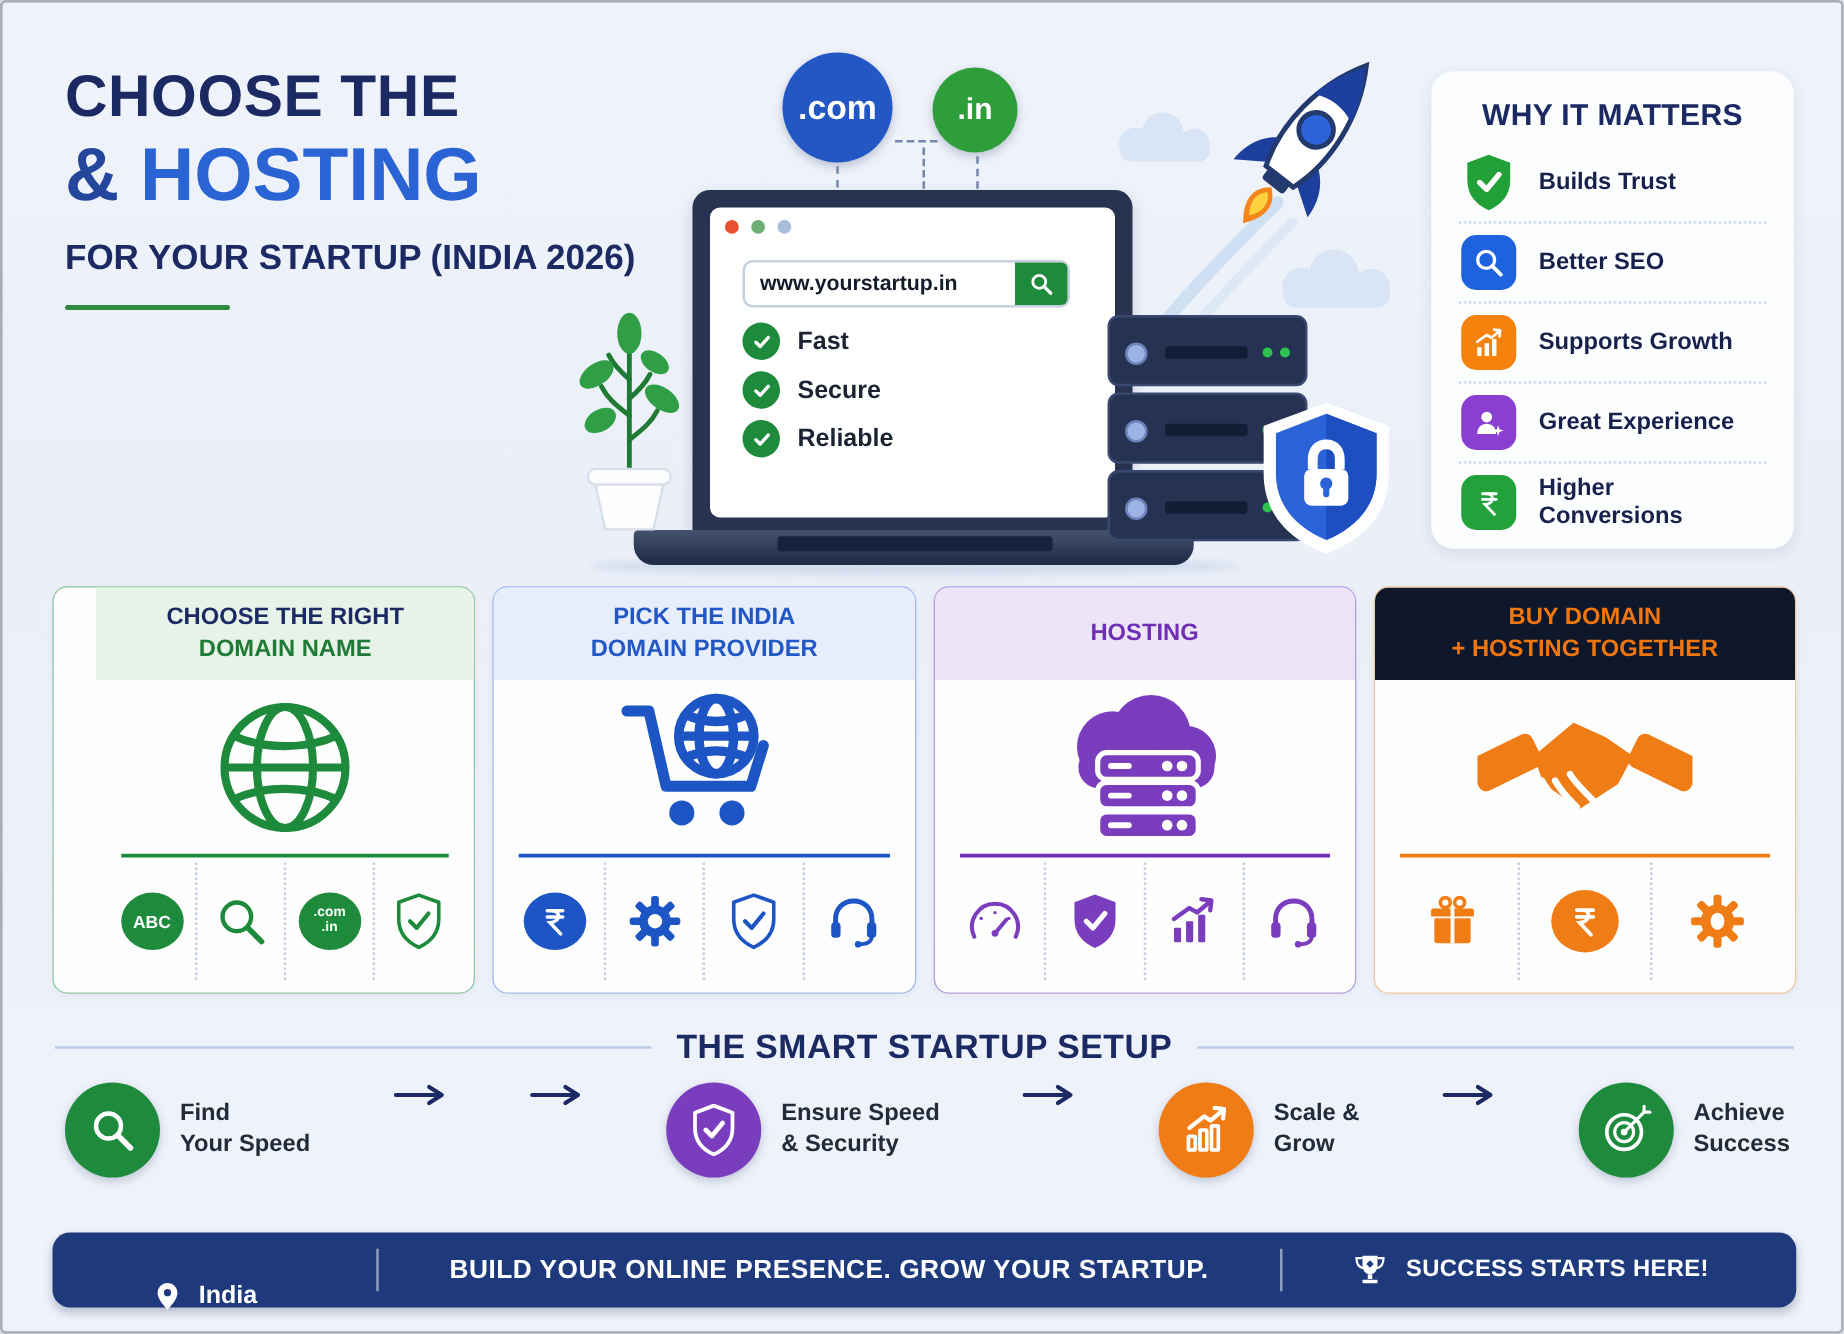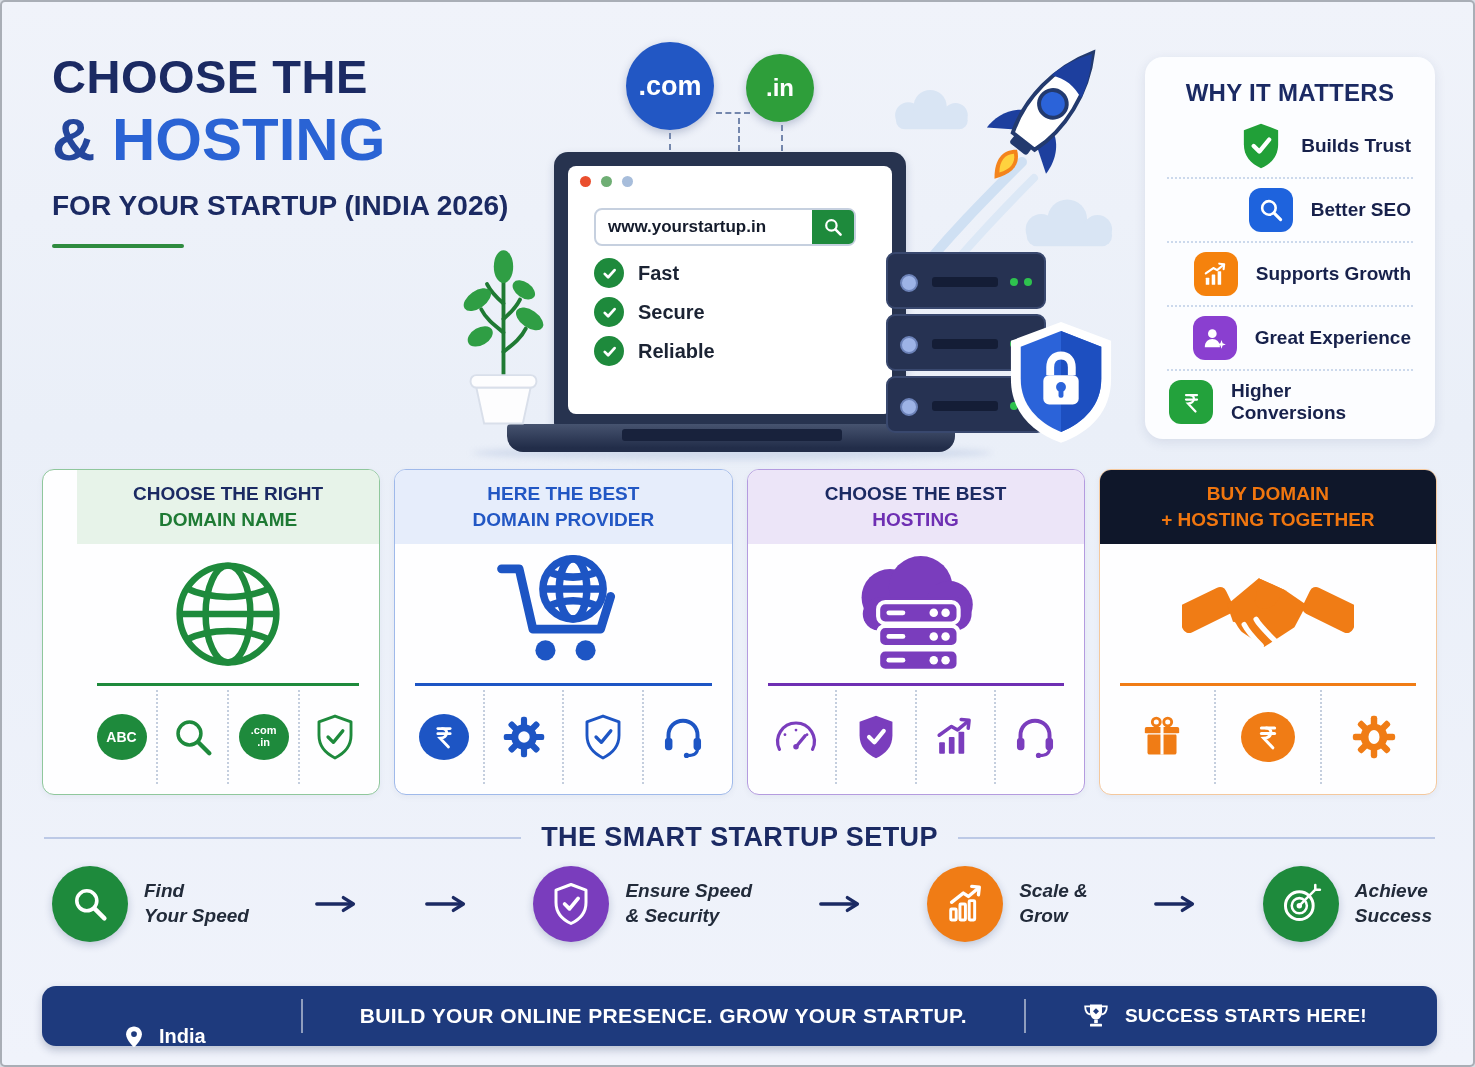--- a/index.html
+++ b/index.html
@@ -39,21 +39,21 @@
   .server-unit{position:relative;width:160px;height:57px;background:#263252;border:2px solid #39486e;border-radius:9px;box-sizing:border-box;}
   .srv-dot{position:absolute;left:12px;top:20px;width:14px;height:14px;border-radius:50%;background:#9db3e6;border:2px solid #6c82b8;}
   .srv-slot{position:absolute;left:44px;top:23px;width:66px;height:10px;background:#141d36;border-radius:3px;}
   .srv-led{position:absolute;top:24px;width:8px;height:8px;border-radius:50%;background:#2ec24e;}
   .cloud{fill:#d9e5f4;}
   .floor-shadow{left:470px;top:444px;width:520px;height:14px;background:rgba(185,200,226,.5);border-radius:50%;filter:blur(3px);}
 
   
   .why-panel{position:absolute;left:1143px;top:55px;width:290px;height:382px;background:#fcfdff;border-radius:18px;box-shadow:0 3px 12px rgba(30,50,100,.10);box-sizing:border-box;padding:22px 22px 10px;}
   .why-title{text-align:center;font-size:24px;font-weight:800;color:#1b2a63;margin-bottom:8px;letter-spacing:.3px;}
-  .why-row{display:flex;align-items:center;gap:18px;padding:9px 2px;justify-content:flex-end;}
+  .why-row{display:flex;align-items:center;gap:18px;padding:9px 2px;}
   .why-row:not(:last-child){border-bottom:2px dotted #ccd9ec;}
   .why-tile{width:44px;height:44px;border-radius:12px;display:flex;align-items:center;justify-content:center;flex:0 0 auto;}
   .why-tile.noframe{background:none!important;}
   .why-label{font-size:19px;font-weight:600;color:#17214b;}
 
   
   .cards{position:absolute;left:40px;top:467px;width:1395px;display:grid;grid-template-columns:repeat(4,1fr);gap:14px;}
   .card{height:326px;background:#fefeff;border-radius:12px;border:1.5px solid;display:flex;flex-direction:column;overflow:hidden;box-sizing:border-box;box-shadow:0 2px 6px rgba(30,50,100,.05);}
   .card-head{height:74px;display:flex;flex-direction:column;justify-content:center;text-align:center;font-weight:800;font-size:19px;line-height:1.35;flex:0 0 auto;}
   .card-main{flex:1;display:flex;align-items:center;justify-content:center;}
@@ -68,21 +68,21 @@
   .badge-ellipse{width:50px;height:46px;border-radius:50%;display:flex;flex-direction:column;align-items:center;justify-content:center;color:#fff;font-weight:800;line-height:1.05;}
   .card1 .badge-ellipse{background:#1e8a3c;}
   .card2 .badge-ellipse,.card4 .badge-ellipse{font-size:0;}
   .b-abc{font-size:14px;}
   .b-ext{font-size:11px;}
 
   
   .setup-head{position:absolute;top:820px;left:42px;width:1391px;display:flex;align-items:center;gap:20px;}
   .setup-head .rule{flex:1;height:2px;background:#bcc9e6;}
   .setup-title{font-size:27px;font-weight:800;color:#1b2a63;letter-spacing:.4px;}
-  .steps{position:absolute;top:864px;left:50px;width:1380px;display:flex;align-items:center;justify-content:space-between;font-style:italic;}
+  .steps{position:absolute;top:864px;left:50px;width:1380px;display:flex;justify-content:space-between;}
   .step{display:flex;align-items:center;gap:16px;}
   .step-circle{width:76px;height:76px;border-radius:50%;display:flex;align-items:center;justify-content:center;box-shadow:0 3px 8px rgba(20,40,90,.22);flex:0 0 auto;}
   .step-label{font-size:19px;font-weight:600;color:#222b3a;line-height:1.3;}
   .sc-green{background:#1e8a3c;} .sc-blue{background:#1d55c4;} .sc-purple{background:#7a3dbd;} .sc-orange{background:#f07c15;}
 
   
   .footer{position:absolute;left:40px;top:984px;width:1395px;height:60px;background:#1e3a7d;border-radius:14px;display:flex;align-items:center;color:#fff;box-shadow:0 4px 8px rgba(20,35,80,.25);}
   .f-left{display:flex;gap:13px;margin-left:80px;font-size:20px;font-weight:700;margin-top:41px;}
   .f-div{width:2px;height:34px;background:rgba(255,255,255,.5);}
   .f-div1{margin-left:95px;}
@@ -354,21 +354,21 @@
             <svg width="42" height="46" viewBox="0 0 100 112">
               <path d="M50 5 L89 19 V52 C89 79 73 96 50 107 C27 96 11 79 11 52 V19 Z" fill="none" stroke="currentColor" stroke-width="7" stroke-linejoin="round"></path>
               <path d="M33 56 L46 69 L69 41" fill="none" stroke="currentColor" stroke-width="8" stroke-linecap="round" stroke-linejoin="round"></path>
             </svg>
           </div>
       </div>
     </div>
 
     <div class="card card2">
       <div class="card-head">
-        <span class="tl1">HERE THE BEST</span>
+        <span class="tl1">PICK THE INDIA</span>
         <span class="tl2">DOMAIN PROVIDER</span>
       </div>
       <div class="card-main">
         <svg width="138" height="126" viewBox="0 0 110 100">
             <g fill="none" stroke="currentColor" stroke-width="6">
               <circle cx="63" cy="30" r="24"></circle>
               <ellipse cx="63" cy="30" rx="11" ry="24"></ellipse>
               <line x1="39" y1="30" x2="87" y2="30"></line>
               <path d="M43 16 C56 22 70 22 83 16"></path>
               <path d="M43 44 C56 38 70 38 83 44"></path>
@@ -416,21 +416,20 @@
               <rect x="74" y="52" width="17" height="28" rx="7" fill="currentColor"></rect>
               <path d="M83 76 C83 88 72 92 60 92" fill="none" stroke="currentColor" stroke-width="7" stroke-linecap="round"></path>
               <circle cx="58" cy="92" r="6" fill="currentColor"></circle>
             </svg>
           </div>
       </div>
     </div>
 
     <div class="card card3">
       <div class="card-head">
-        <span class="tl1">CHOOSE THE BEST</span>
         <span class="tl2">HOSTING</span>
       </div>
       <div class="card-main">
         <svg width="142" height="124" viewBox="0 0 120 104">
             <g fill="currentColor">
               <circle cx="38" cy="38" r="24"></circle>
               <circle cx="64" cy="30" r="27"></circle>
               <circle cx="88" cy="44" r="20"></circle>
               <rect x="15" y="38" width="92" height="28" rx="14"></rect>
             </g>

